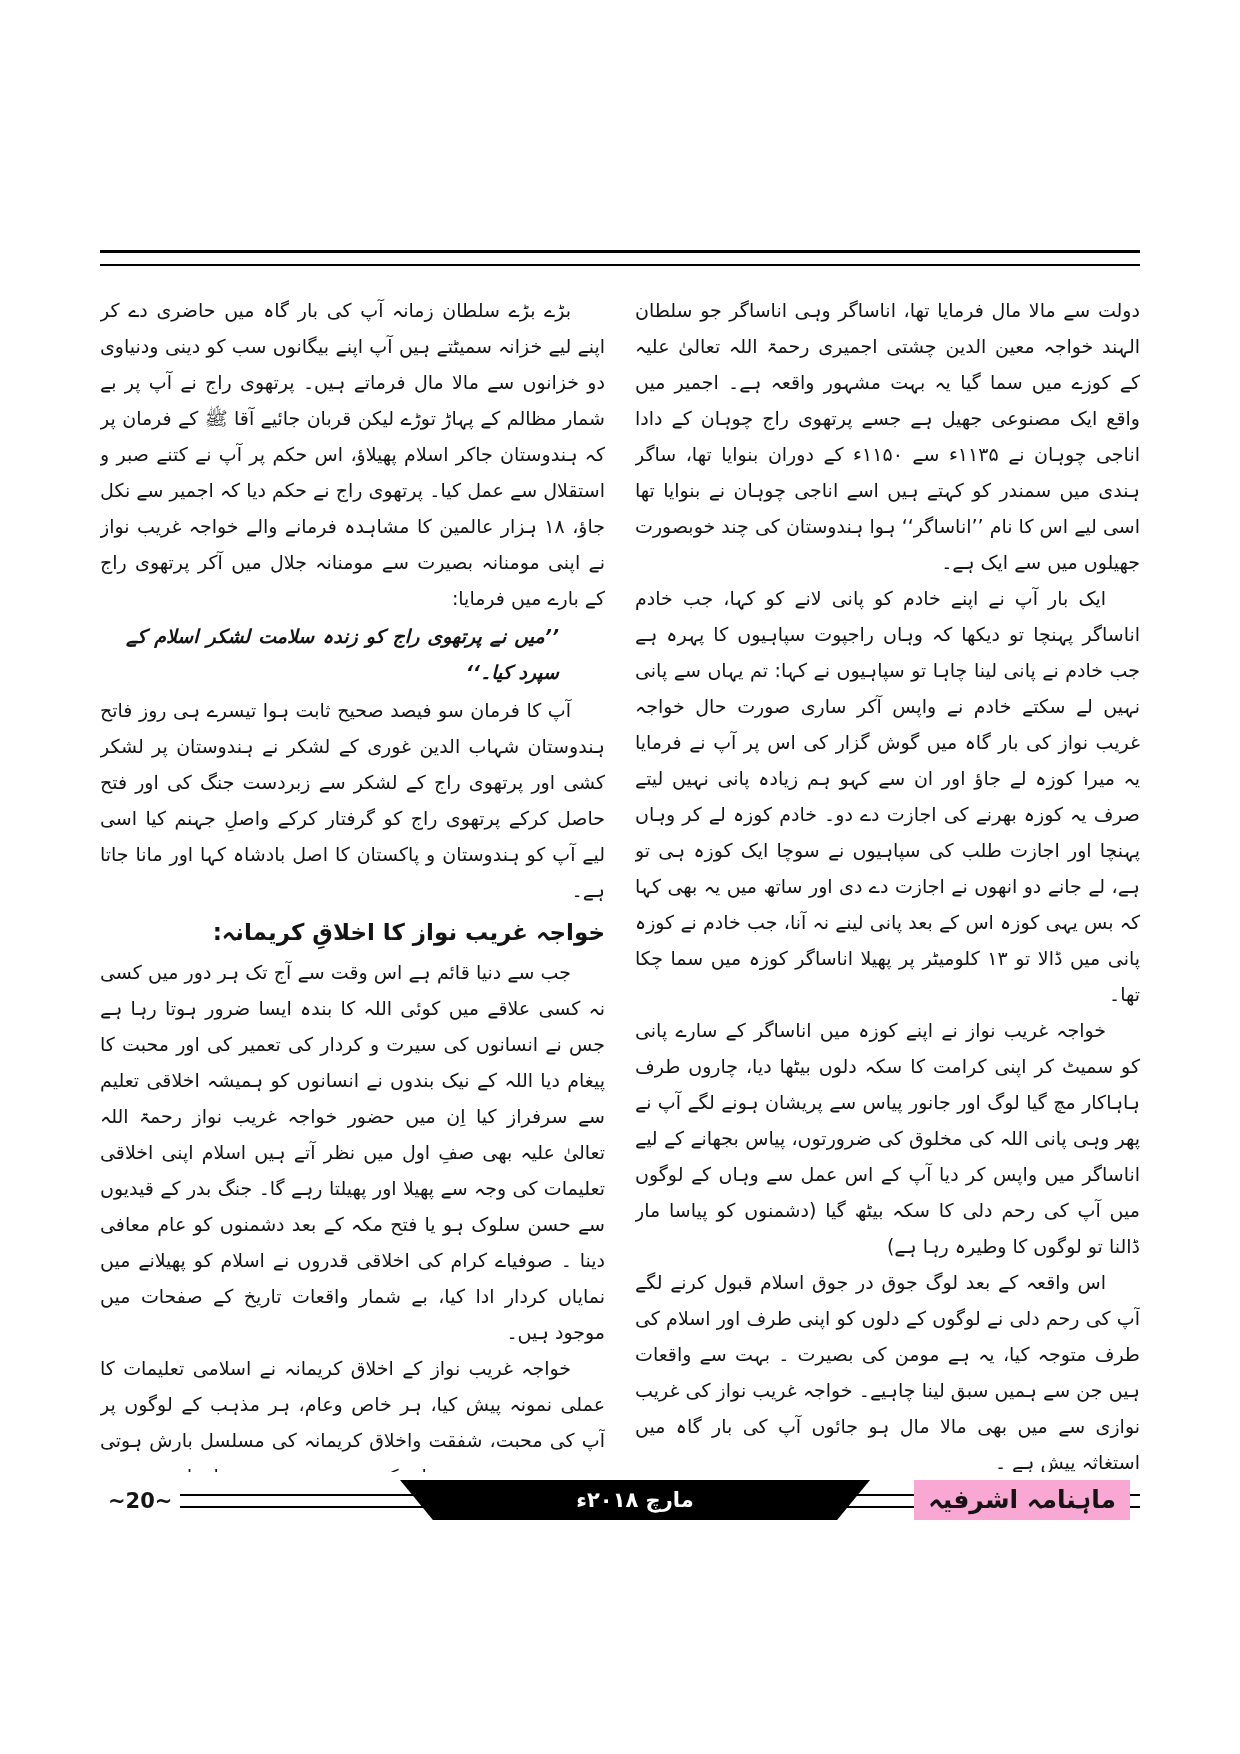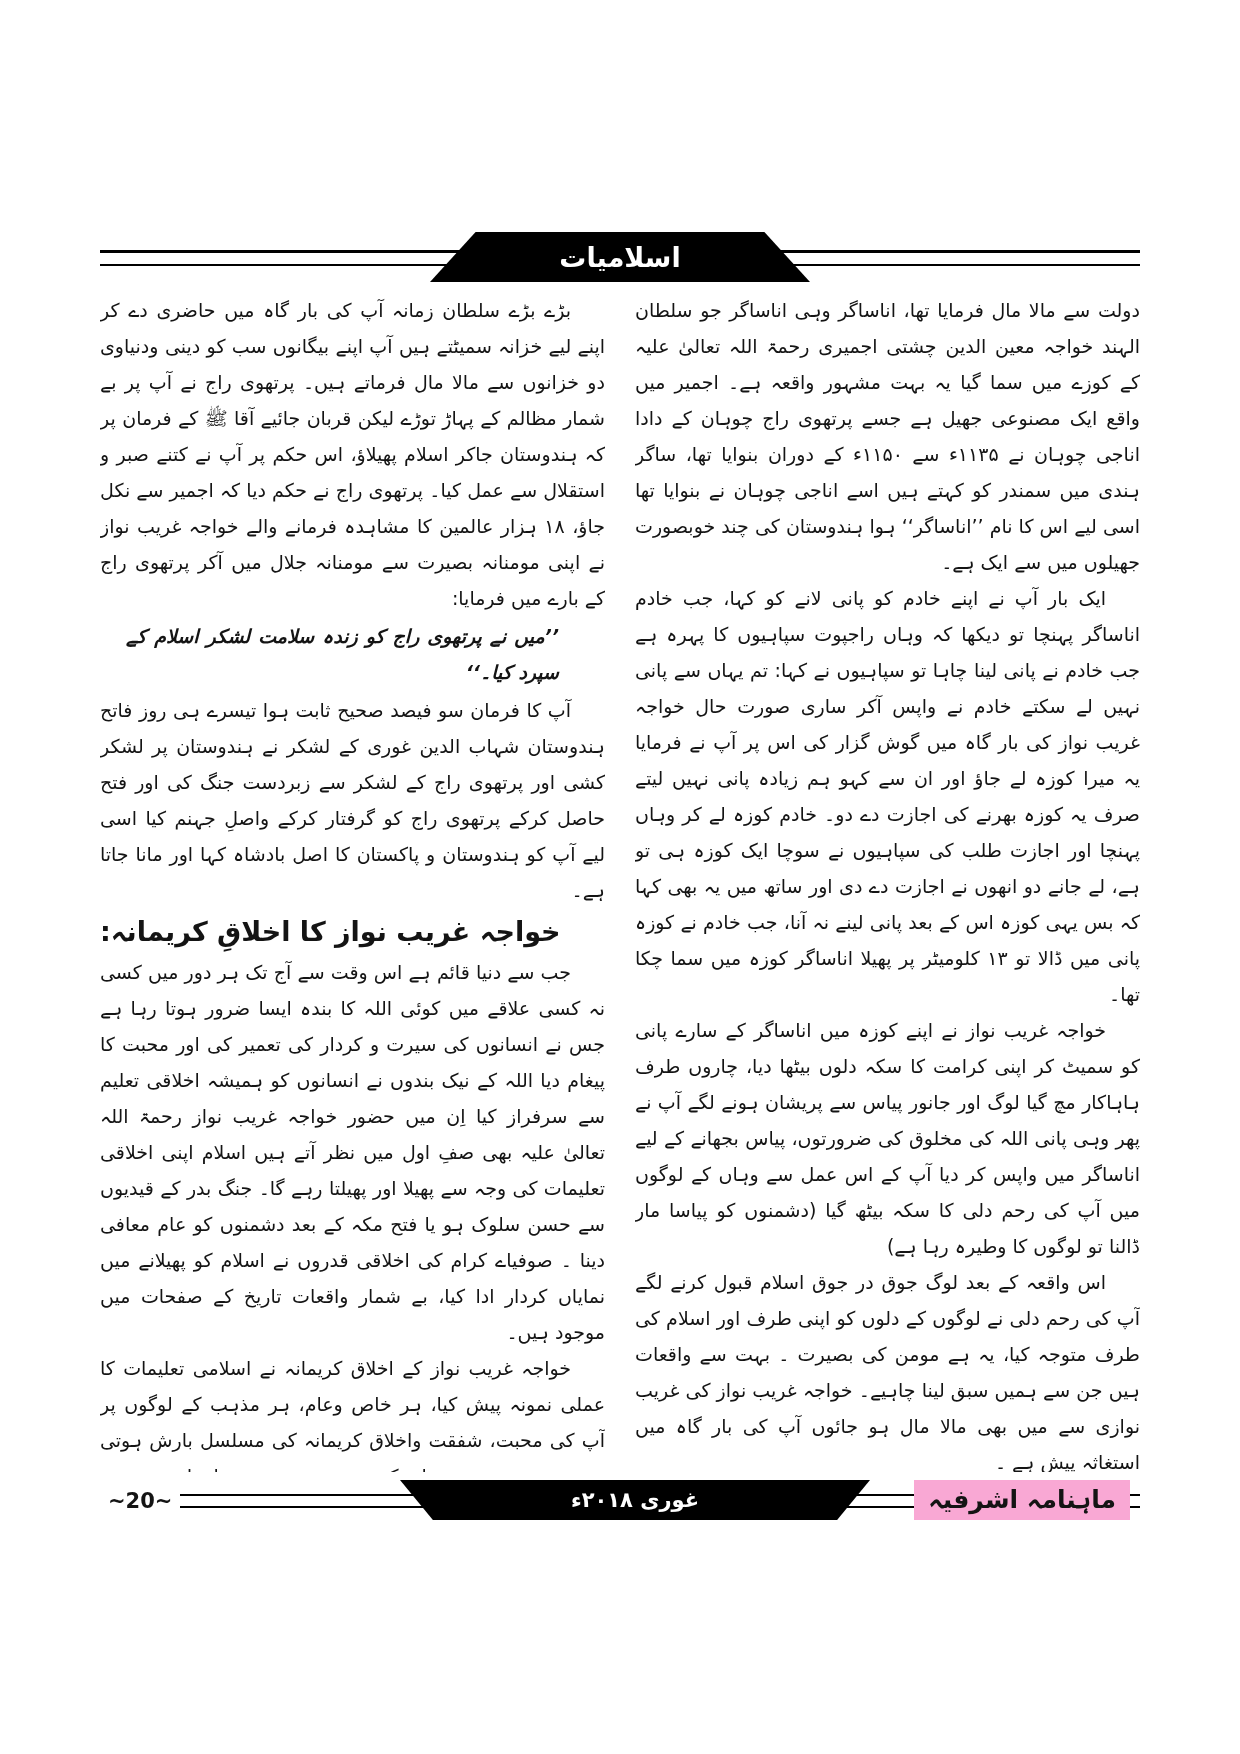--- a/index.html
+++ b/index.html
@@ -22,21 +22,21 @@
   }
 
   
   .columns{display:flex;gap:30px;margin-top:8px;height:1180px;overflow:hidden;}
   .col{width:505px;overflow:hidden;
     font-size:19px;line-height:36px;text-align:justify;}
   .col p{margin:0;}
   .col p.indent{text-indent:34px;}
   .quote{margin:2px 46px 2px 26px !important;font-weight:bold;font-style:italic;}
   .section-heading{
-    margin:6px 0 4px;text-align:left;font-size:27px;font-weight:bold;
+    margin:6px 0 4px;text-align:right;font-size:23px;font-weight:bold;
     letter-spacing:0px;
   }
 
   
   .pagefoot{position:absolute;top:1478px;right:100px;width:1040px;height:46px;}
   .foot-rules{position:absolute;top:16px;left:60px;right:0;height:10px;
     border-top:2px solid #000;border-bottom:2px solid #000;}
   .foot-shape{
     position:absolute;top:2px;left:300px;width:470px;height:40px;background:#000;
     clip-path:polygon(0 0,100% 0,93% 100%,7% 100%);
@@ -52,23 +52,20 @@
     font-size:21px;font-weight:bold;line-height:34px;direction:ltr;
   }
 </style>
 </head>
 <body>
 
 <div class="sheet">
 
   <header class="banner">
     <div class="banner-rules"></div>
-    <div class="banner-shape">
-      <span>اسلامیات</span>
-    </div>
   </header>
 
   <main class="columns">
 
     <section class="col">
       <p>دولت سے مالا مال فرمایا تھا، اناساگر وہی اناساگر جو سلطان الہند خواجہ معین الدین چشتی اجمیری رحمۃ اللہ تعالیٰ علیہ کے کوزے میں سما گیا یہ بہت مشہور واقعہ ہے۔ اجمیر میں واقع ایک مصنوعی جھیل ہے جسے پرتھوی راج چوہان کے دادا اناجی چوہان نے ۱۱۳۵ء سے ۱۱۵۰ء کے دوران بنوایا تھا، ساگر ہندی میں سمندر کو کہتے ہیں اسے اناجی چوہان نے بنوایا تھا اسی لیے اس کا نام ’’اناساگر‘‘ ہوا ہندوستان کی چند خوبصورت جھیلوں میں سے ایک ہے۔</p>
       <p class="indent">ایک بار آپ نے اپنے خادم کو پانی لانے کو کہا، جب خادم اناساگر پہنچا تو دیکھا کہ وہاں راجپوت سپاہیوں کا پہرہ ہے جب خادم نے پانی لینا چاہا تو سپاہیوں نے کہا: تم یہاں سے پانی نہیں لے سکتے خادم نے واپس آکر ساری صورت حال خواجہ غریب نواز کی بار گاہ میں گوش گزار کی اس پر آپ نے فرمایا یہ میرا کوزہ لے جاؤ اور ان سے کہو ہم زیادہ پانی نہیں لیتے صرف یہ کوزہ بھرنے کی اجازت دے دو۔ خادم کوزہ لے کر وہاں پہنچا اور اجازت طلب کی سپاہیوں نے سوچا ایک کوزہ ہی تو ہے، لے جانے دو انھوں نے اجازت دے دی اور ساتھ میں یہ بھی کہا کہ بس یہی کوزہ اس کے بعد پانی لینے نہ آنا، جب خادم نے کوزہ پانی میں ڈالا تو ۱۳ کلومیٹر پر پھیلا اناساگر کوزہ میں سما چکا تھا۔</p>
       <p class="indent">خواجہ غریب نواز نے اپنے کوزہ میں اناساگر کے سارے پانی کو سمیٹ کر اپنی کرامت کا سکہ دلوں بیٹھا دیا، چاروں طرف ہاہاکار مچ گیا لوگ اور جانور پیاس سے پریشان ہونے لگے آپ نے پھر وہی پانی اللہ کی مخلوق کی ضرورتوں، پیاس بجھانے کے لیے اناساگر میں واپس کر دیا آپ کے اس عمل سے وہاں کے لوگوں میں آپ کی رحم دلی کا سکہ بیٹھ گیا (دشمنوں کو پیاسا مار ڈالنا تو لوگوں کا وطیرہ رہا ہے)</p>
       <p class="indent">اس واقعہ کے بعد لوگ جوق در جوق اسلام قبول کرنے لگے آپ کی رحم دلی نے لوگوں کے دلوں کو اپنی طرف اور اسلام کی طرف متوجہ کیا، یہ ہے مومن کی بصیرت ۔ بہت سے واقعات ہیں جن سے ہمیں سبق لینا چاہیے۔ خواجہ غریب نواز کی غریب نوازی سے میں بھی مالا مال ہو جائوں آپ کی بار گاہ میں استغاثہ پیش ہے ۔</p>
 
@@ -82,17 +79,17 @@
       <p class="indent">جب سے دنیا قائم ہے اس وقت سے آج تک ہر دور میں کسی نہ کسی علاقے میں کوئی اللہ کا بندہ ایسا ضرور ہوتا رہا ہے جس نے انسانوں کی سیرت و کردار کی تعمیر کی اور محبت کا پیغام دیا اللہ کے نیک بندوں نے انسانوں کو ہمیشہ اخلاقی تعلیم سے سرفراز کیا اِن میں حضور خواجہ غریب نواز رحمۃ اللہ تعالیٰ علیہ بھی صفِ اول میں نظر آتے ہیں اسلام اپنی اخلاقی تعلیمات کی وجہ سے پھیلا اور پھیلتا رہے گا۔ جنگ بدر کے قیدیوں سے حسن سلوک ہو یا فتح مکہ کے بعد دشمنوں کو عام معافی دینا ۔ صوفیاے کرام کی اخلاقی قدروں نے اسلام کو پھیلانے میں نمایاں کردار ادا کیا، بے شمار واقعات تاریخ کے صفحات میں موجود ہیں۔</p>
       <p class="indent">خواجہ غریب نواز کے اخلاق کریمانہ نے اسلامی تعلیمات کا عملی نمونہ پیش کیا، ہر خاص وعام، ہر مذہب کے لوگوں پر آپ کی محبت، شفقت واخلاق کریمانہ کی مسلسل بارش ہوتی رہی، تبھی تو ہندوستان کے بت پرستی بھرے ماحول میں بھی لاکھوں لاکھ لوگوں کا اسلام قبول کر لینا بہت بڑی بات ہے۔ دلوں پر زبردستی نہیں محبت سے قبضہ کیا</p>
     </section>
 
   </main>
 </div>
 
 <footer class="pagefoot">
   <div class="foot-rules"></div>
   <div class="foot-shape">
-    <span>غوری ۲۰۱۸ء</span>
+    <span>مارچ ۲۰۱۸ء</span>
   </div>
   <div class="foot-magazine">ماہنامہ اشرفیہ</div>
   <div class="foot-page">~20~</div>
 </footer>
 
 </body></html>

